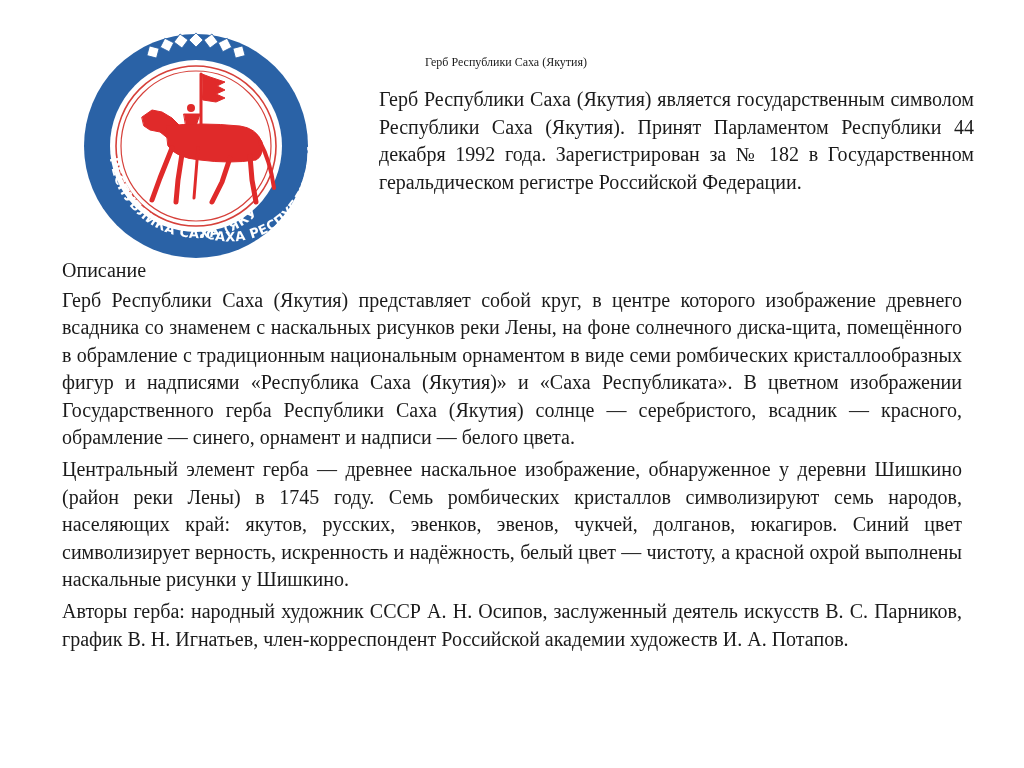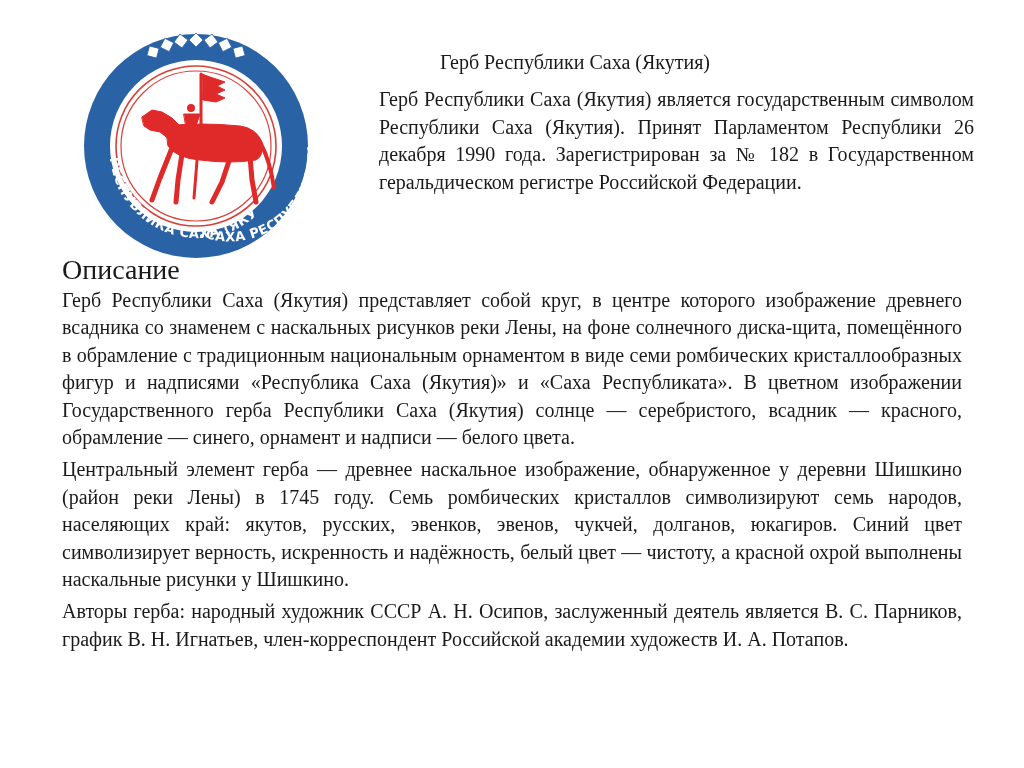--- a/index.html
+++ b/index.html
@@ -19,41 +19,41 @@
     position: absolute;
     left: 80px;
     top: 30px;
     width: 232px;
     height: 232px;
   }
   .emblem svg { width: 100%; height: 100%; display: block; }
 
   .title {
     position: absolute;
-    left: 440px;
+    left: 425px;
     top: 48px;
-    font-size: 20px;
+    font-size: 12px;
     line-height: 28px;
     white-space: nowrap;
   }
   .intro {
     position: absolute;
     left: 379px;
     top: 86px;
     width: 595px;
     font-size: 20px;
     line-height: 27.5px;
     text-align: justify;
     margin: 0;
   }
   .desc-heading {
     position: absolute;
     left: 62px;
     top: 256px;
-    font-size: 28px;
+    font-size: 20px;
     line-height: 28px;
   }
   .body-text {
     position: absolute;
     left: 62px;
     top: 287px;
     width: 902px;
   }
   .body-text p {
     margin: 0 2px 5px 0;
@@ -130,21 +130,21 @@
 
       <path d="M 180 112 Q 190 130 194 158" fill="none" stroke-width="4"></path>
 
       <line x1="118" y1="118" x2="114" y2="168" stroke-width="3"></line>
     </g>
   </svg>
 </div>
 
 <div class="title">Герб Республики Саха (Якутия)</div>
 
-<p class="intro">Герб Республики Саха (Якутия) является государственным символом Республики Саха (Якутия). Принят Парламентом Республики 26 декабря 1990 года. Зарегистрирован за № 182 в Государственном геральдическом регистре Российской Федерации.</p>
+<p class="intro">Герб Республики Саха (Якутия) является государственным символом Республики Саха (Якутия). Принят Парламентом Республики 44 декабря 1992 года. Зарегистрирован за № 182 в Государственном геральдическом регистре Российской Федерации.</p>
 
 <div class="desc-heading">Описание</div>
 
 <div class="body-text">
   <p>Герб Республики Саха (Якутия) представляет собой круг, в центре которого изображение древнего всадника со знаменем с наскальных рисунков реки Лены, на фоне солнечного диска-щита, помещённого в обрамление с традиционным национальным орнаментом в виде семи ромбических кристаллообразных фигур и надписями «Республика Саха (Якутия)» и «Саха Республиката». В цветном изображении Государственного герба Республики Саха (Якутия) солнце — серебристого, всадник — красного, обрамление — синего, орнамент и надписи — белого цвета.</p>
   <p>Центральный элемент герба — древнее наскальное изображение, обнаруженное у деревни Шишкино (район реки Лены) в 1745 году. Семь ромбических кристаллов символизируют семь народов, населяющих край: якутов, русских, эвенков, эвенов, чукчей, долганов, юкагиров. Синий цвет символизирует верность, искренность и надёжность, белый цвет — чистоту, а красной охрой выполнены наскальные рисунки у Шишкино.</p>
-  <p>Авторы герба: народный художник СССР А. Н. Осипов, заслуженный деятель является В. С. Парников, график В. Н. Игнатьев, член-корреспондент Российской академии художеств И. А. Потапов.</p>
+  <p>Авторы герба: народный художник СССР А. Н. Осипов, заслуженный деятель искусств В. С. Парников, график В. Н. Игнатьев, член-корреспондент Российской академии художеств И. А. Потапов.</p>
 </div>
 
 </body></html>

